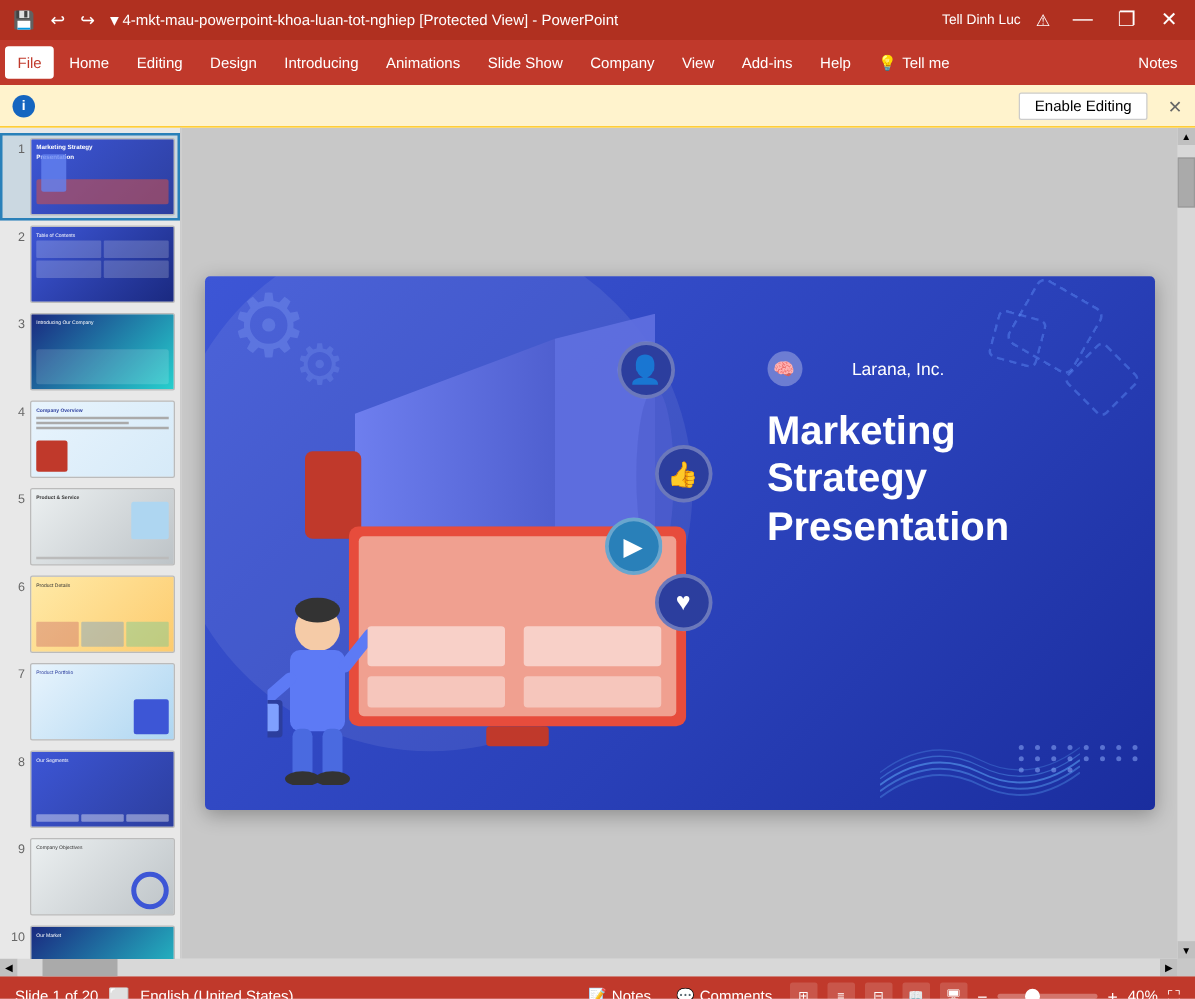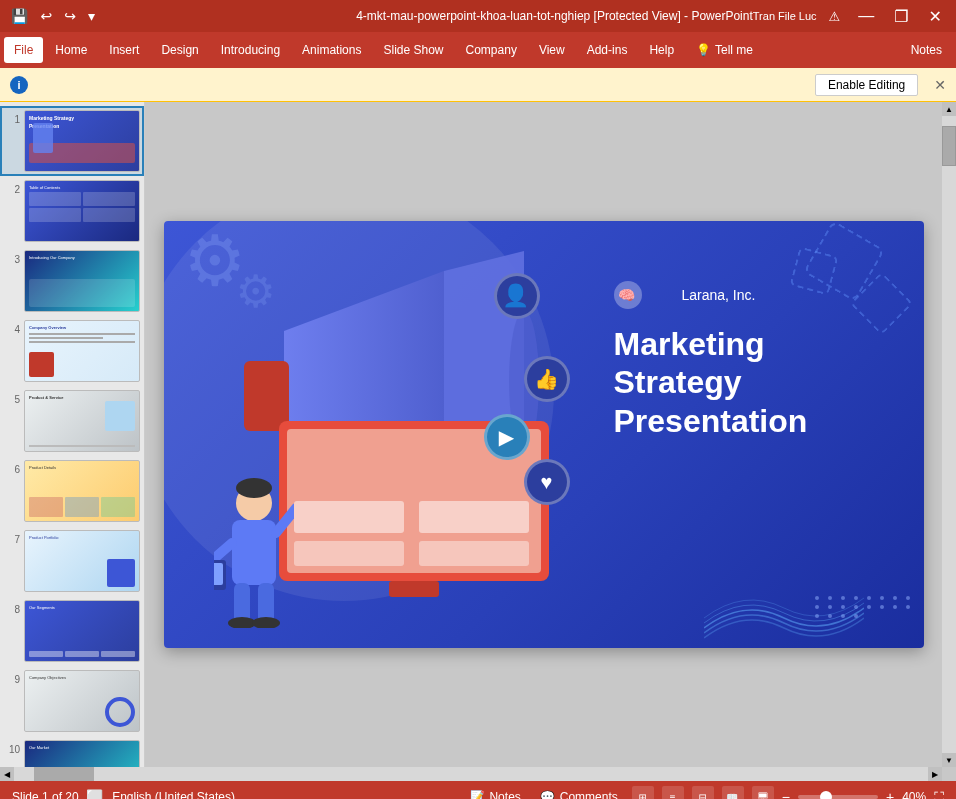--- a/index.html
+++ b/index.html
@@ -9,21 +9,21 @@
     #title-bar {
       height: 32px;
       background: #b03020;
       display: flex;
       align-items: center;
       justify-content: space-between;
       padding: 0 8px;
       color: white;
     }
     #title-bar .left { display: flex; align-items: center; gap: 6px; }
-    #title-bar .title-text { font-size: 12px; color: white; flex: 1; text-align: right; }
+    #title-bar .title-text { font-size: 12px; color: white; flex: 1; text-align: left; }
     #title-bar .right { display: flex; align-items: center; gap: 8px; }
     .win-btn { font-size: 16px; cursor: pointer; padding: 2px 6px; }
 
     
     .qa-icon { font-size: 14px; color: white; cursor: pointer; padding: 2px 3px; }
 
     
     #menu-bar {
       height: 36px;
       background: #c0392b;
@@ -345,32 +345,32 @@
 
 <div id="title-bar">
   <div class="left">
     <span class="qa-icon">💾</span>
     <span class="qa-icon">↩</span>
     <span class="qa-icon">↪</span>
     <span class="qa-icon">▾</span>
   </div>
   <span class="title-text">4-mkt-mau-powerpoint-khoa-luan-tot-nghiep [Protected View] - PowerPoint</span>
   <div class="right">
-    <span style="font-size:11px;color:white;margin-right:4px;">Tran File Luc</span>
+    <span style="font-size:11px;color:white;margin-right:4px;">Tell Dinh Luc</span>
     <span style="margin-right:4px;font-size:13px;">⚠</span>
     <span class="win-btn">—</span>
     <span class="win-btn">❐</span>
     <span class="win-btn close">✕</span>
   </div>
 </div>
 
 <div id="menu-bar">
   <div class="menu-item active">File</div>
   <div class="menu-item">Home</div>
-  <div class="menu-item">Insert</div>
+  <div class="menu-item">Editing</div>
   <div class="menu-item">Design</div>
   <div class="menu-item">Introducing</div>
   <div class="menu-item">Animations</div>
   <div class="menu-item">Slide Show</div>
   <div class="menu-item">Company</div>
   <div class="menu-item">View</div>
   <div class="menu-item">Add-ins</div>
   <div class="menu-item">Help</div>
   <div class="menu-item" style="display:flex;align-items:center;gap:4px;">
     <span>💡</span> Tell me

